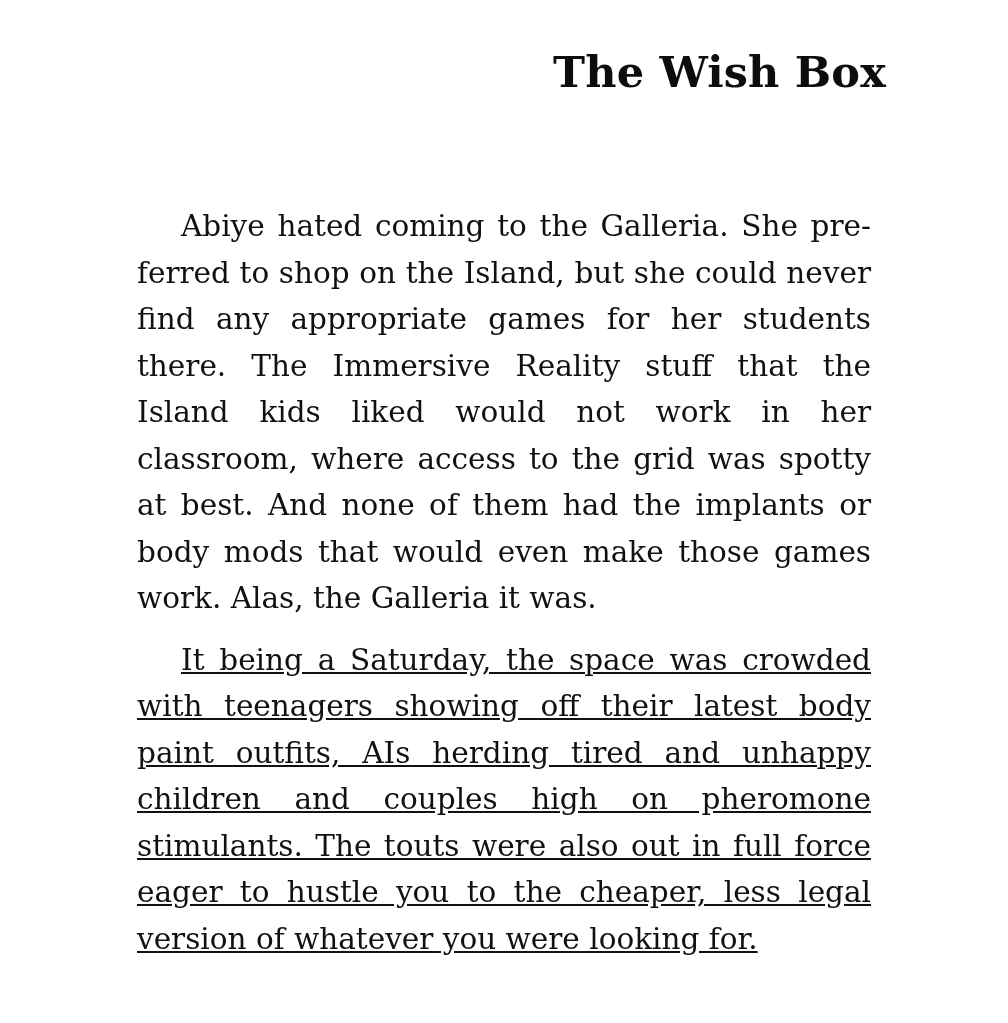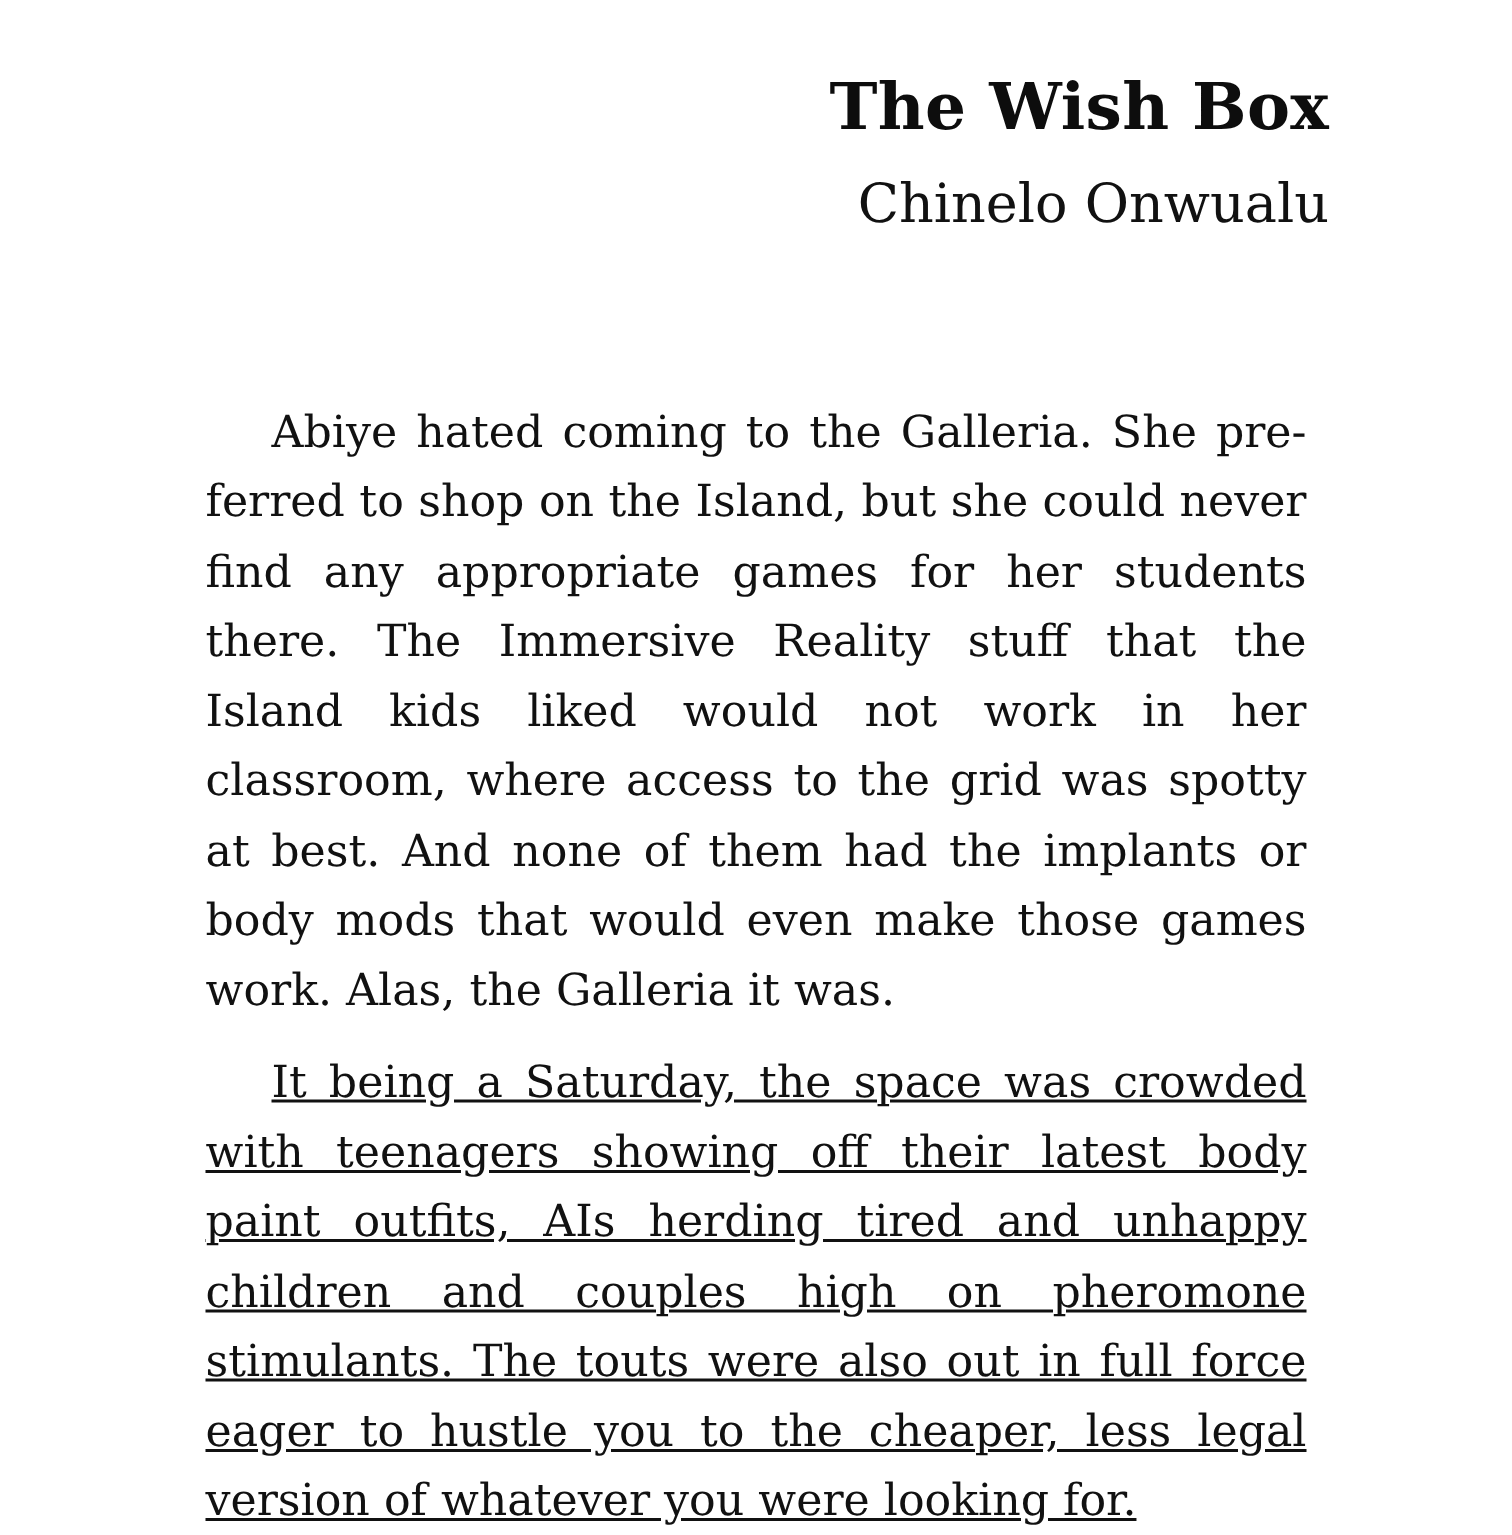--- a/index.html
+++ b/index.html
@@ -69,21 +69,20 @@
   }
 </style>
 </head>
 <body>
 
 <div class="page">
   <div class="content">
 
     <h1 class="title">The Wish Box</h1>
 
-    <h2 class="author">Chinelo Onwualu</h2>
 
     <div class="body-text">
       <p class="para indent">Abiye hated coming to the Galleria. She pre­ferred to shop on the Island, but she could never find any appropriate games for her students there. The Immersive Reality stuff that the Island kids liked would not work in her classroom, where ac­cess to the grid was spotty at best. And none of them had the implants or body mods that would even make those games work. Alas, the Galleria it was.</p>
       <p class="para indent">It being a Saturday, the space was crowded with teenagers showing off their latest body paint out­fits, AIs herding tired and unhappy children and couples high on pheromone stimulants. The touts were also out in full force eager to hustle you to the cheaper, less legal version of whatever you were looking for.</p>
     </div>
 
   </div>
 </div>
 
 </body></html>

